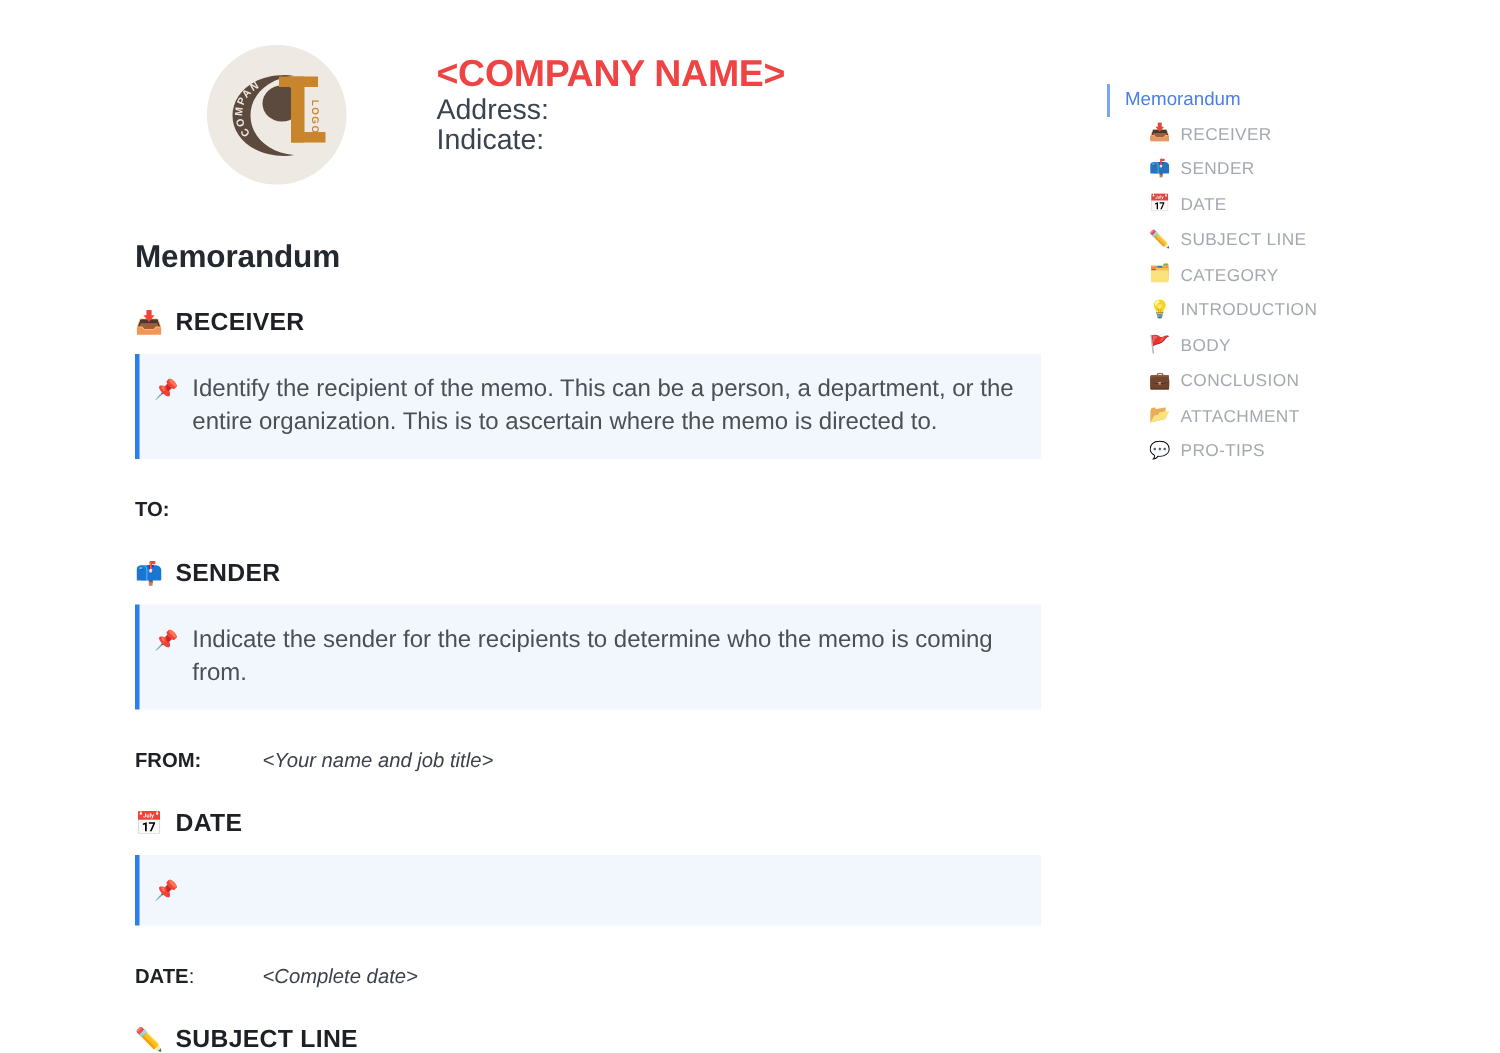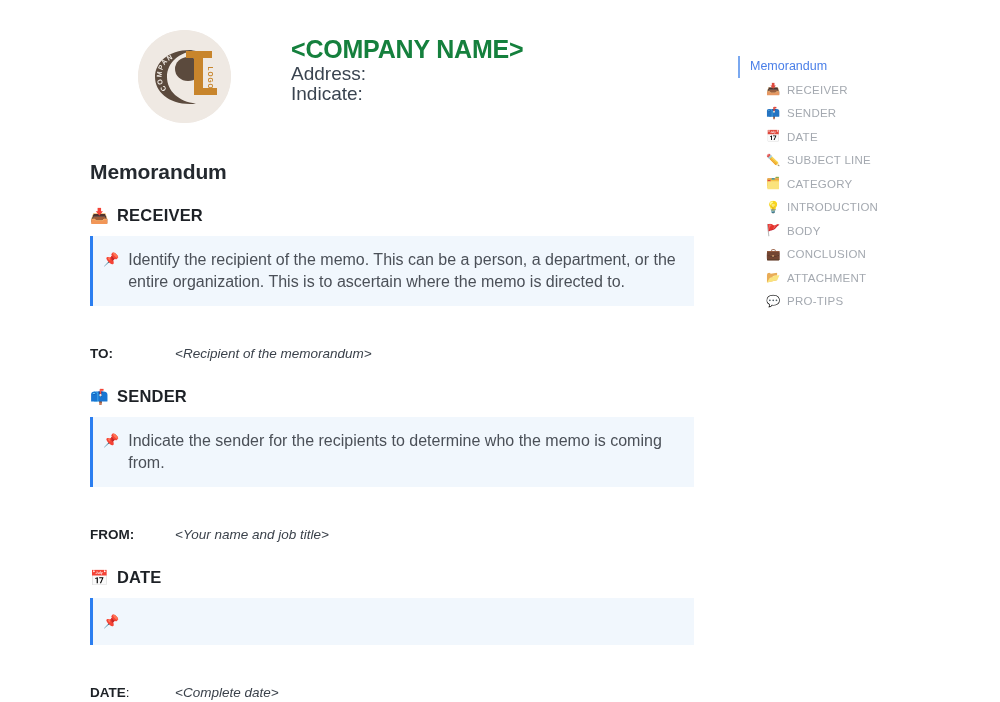--- a/index.html
+++ b/index.html
@@ -48,21 +48,21 @@
   .logo-wrap svg { display: block; }
 
   .company-block {
     position: absolute;
     left: 291px;
     top: 34px;
   }
   .company-name {
     font-size: 25px;
     font-weight: bold;
-    color: #15803d;
+    color: #ef4444;
     letter-spacing: -0.2px;
     line-height: 30px;
     white-space: nowrap;
   }
   .company-meta {
     font-size: 19px;
     color: #3a4450;
     line-height: 19.5px;
   }
 
@@ -118,21 +118,21 @@
   }
   .callout .ctext {
     font-size: 16px;
     line-height: 22px;
     color: #4b5058;
   }
 
   .field-row {
     display: flex;
     align-items: flex-start;
-    margin-top: 40px;
+    margin-top: 26px;
   }
   .field-label {
     font-size: 13.5px;
     font-weight: bold;
     color: #1d2126;
     width: 85px;
     flex: 0 0 85px;
   }
   .field-label .thin { font-weight: normal; }
   .field-value {
@@ -231,21 +231,20 @@
       <div class="section-head">
         <span class="sh-icon">📥</span>
         <span class="sh-label">RECEIVER</span>
       </div>
       <div class="callout">
         <span class="pin">📌</span>
         <span class="ctext">Identify the recipient of the memo. This can be a person, a department, or the entire organization. This is to ascertain where the memo is directed to.</span>
       </div>
       <div class="field-row">
         <span class="field-label">TO:</span>
-        <span class="field-value">&lt;Recipient of the memorandum&gt;</span>
       </div>
     </div>
 
     <div class="sect-gap"></div>
 
     <div>
       <div class="section-head">
         <span class="sh-icon">📫</span>
         <span class="sh-label">SENDER</span>
       </div>

